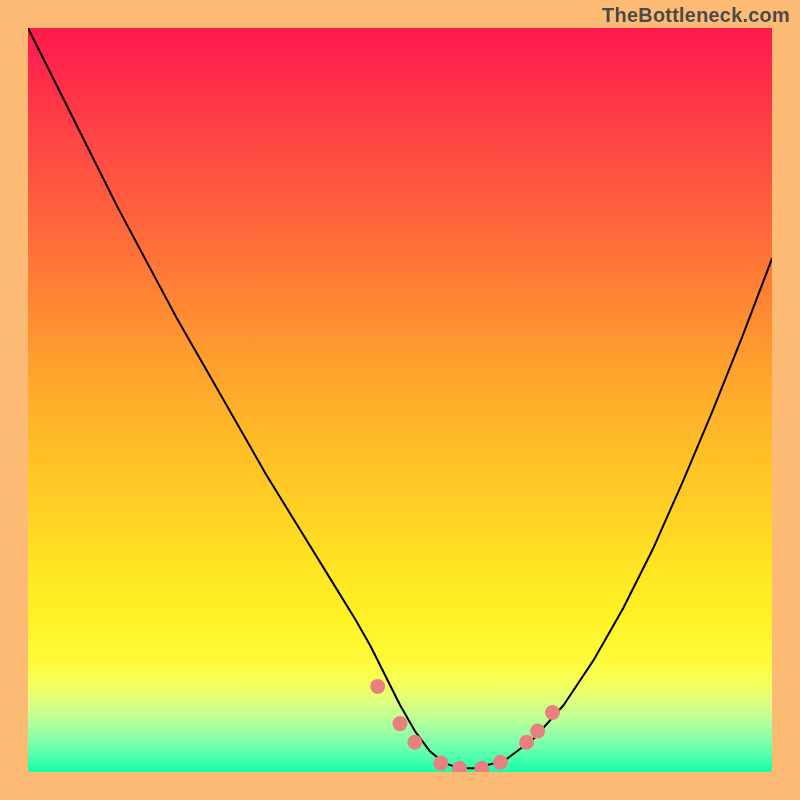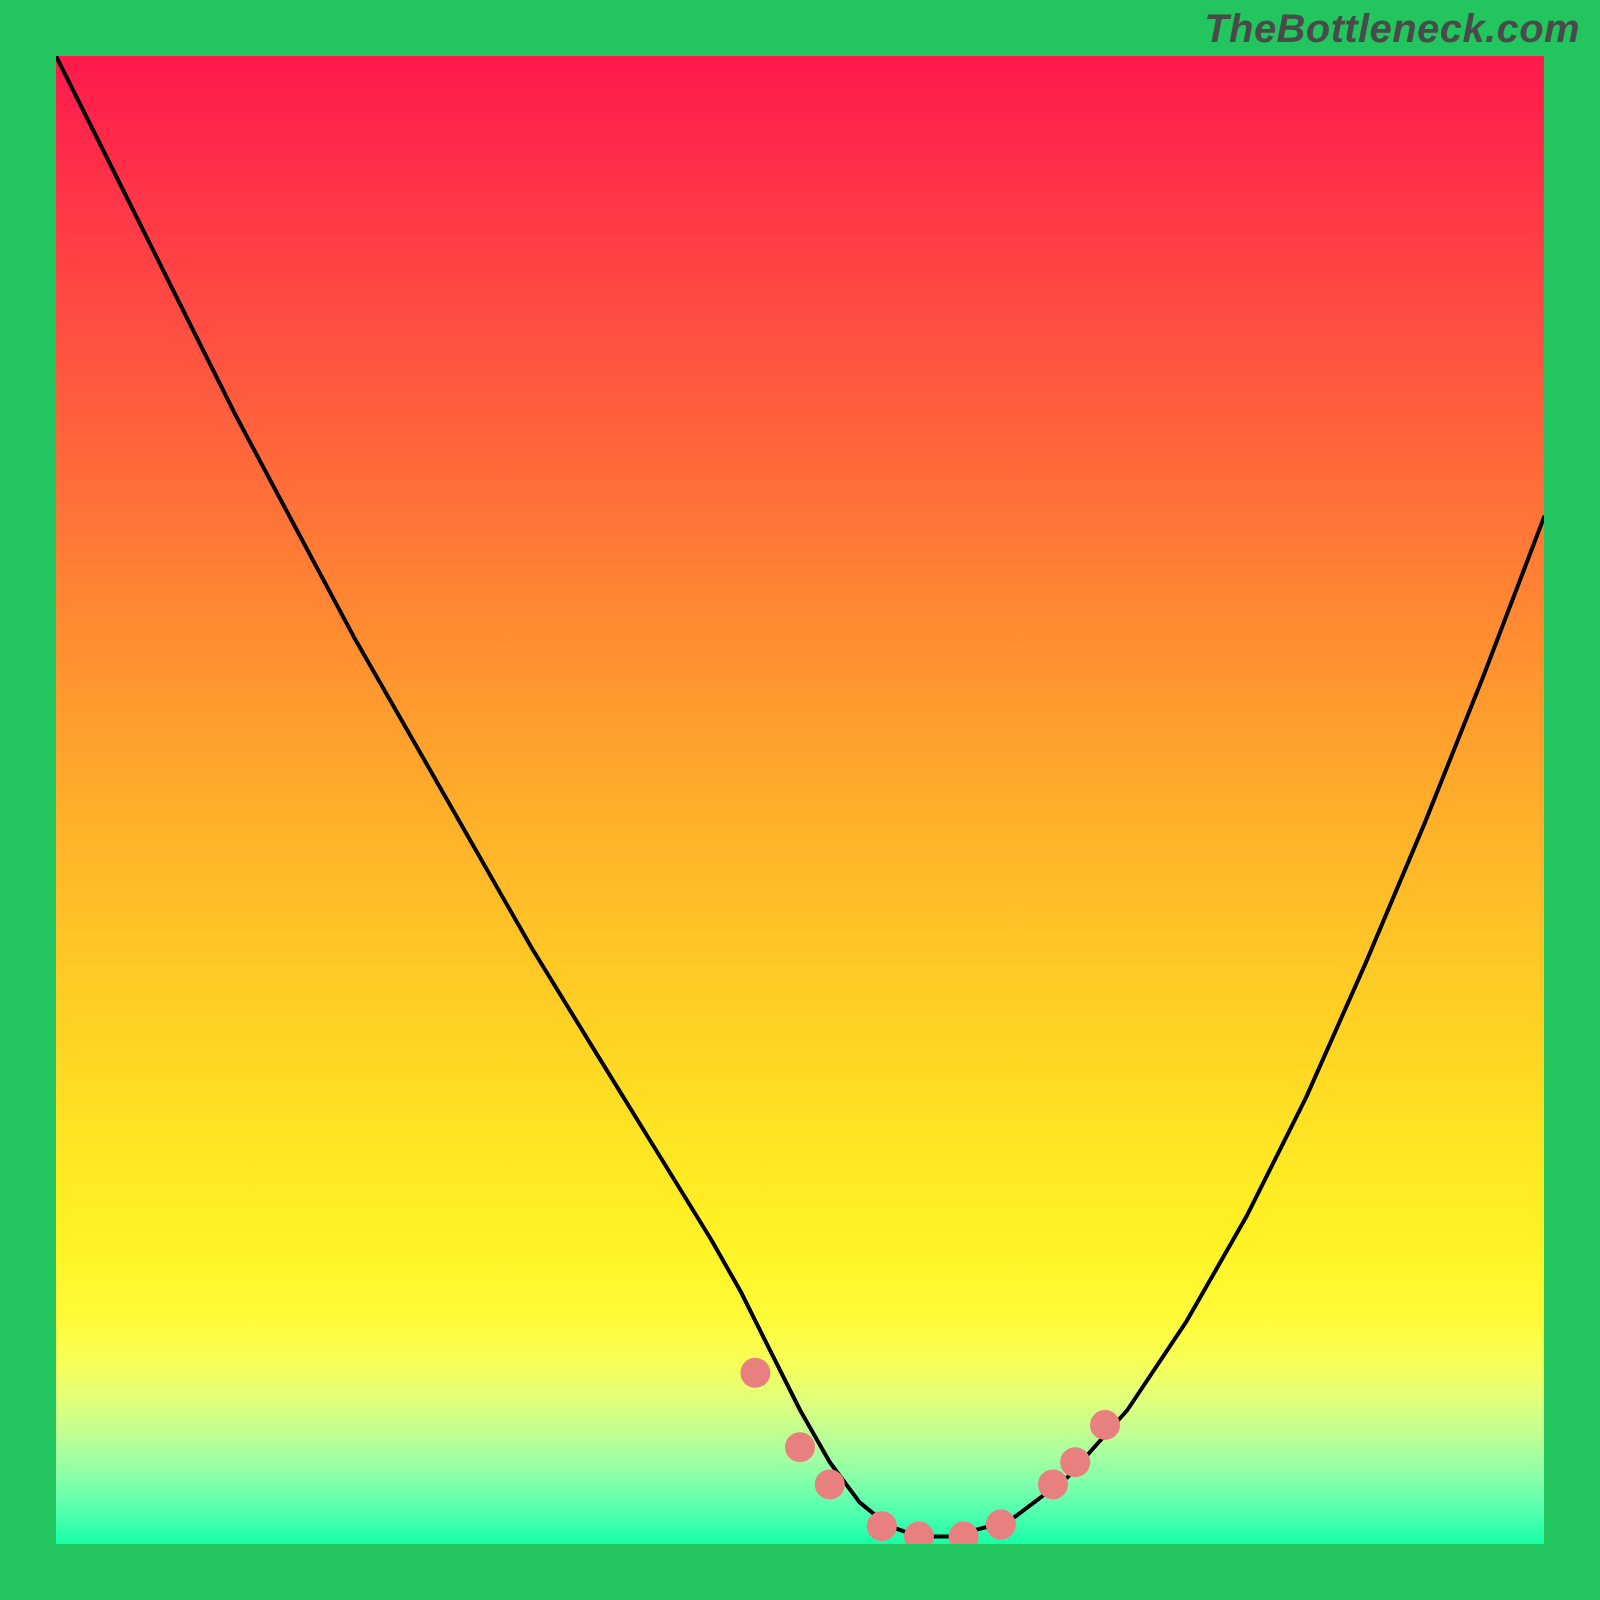--- a/index.html
+++ b/index.html
@@ -8,22 +8,21 @@
     width: 800px;
     height: 800px;
     overflow: hidden;
     background: #000;
     font-family: Arial, Helvetica, sans-serif;
   }
   .frame {
     position: relative;
     width: 800px;
     height: 800px;
-    background: #22c55e;
-    font-style: italic;
+    background: #fdba74;
   }
   .plot-area {
     position: absolute;
     left: 28px;
     top: 28px;
     width: 744px;
     height: 744px;
     overflow: hidden;
   }
   .gradient-bg {

